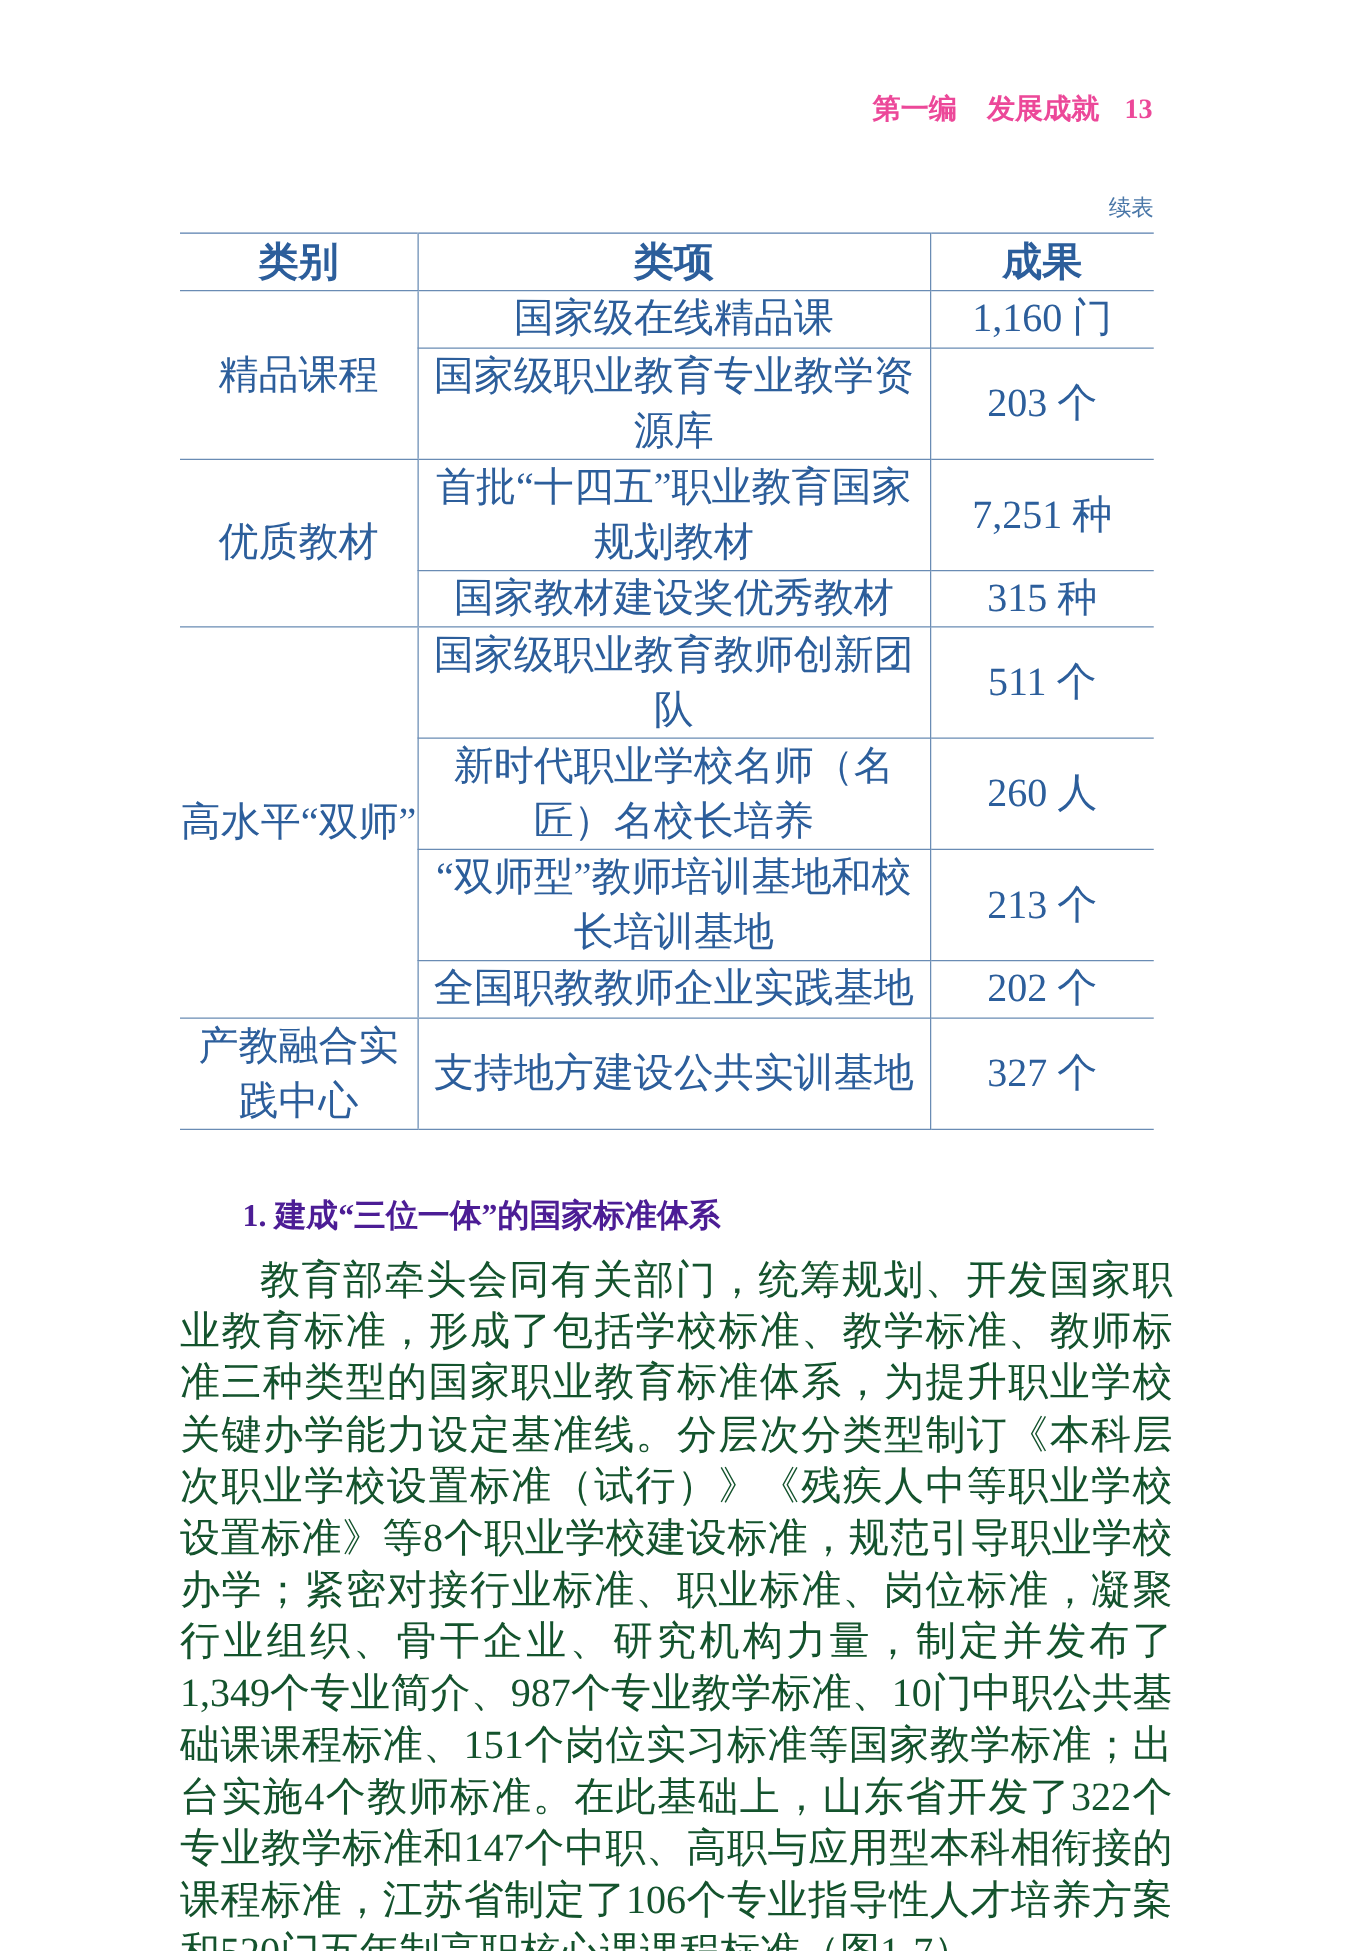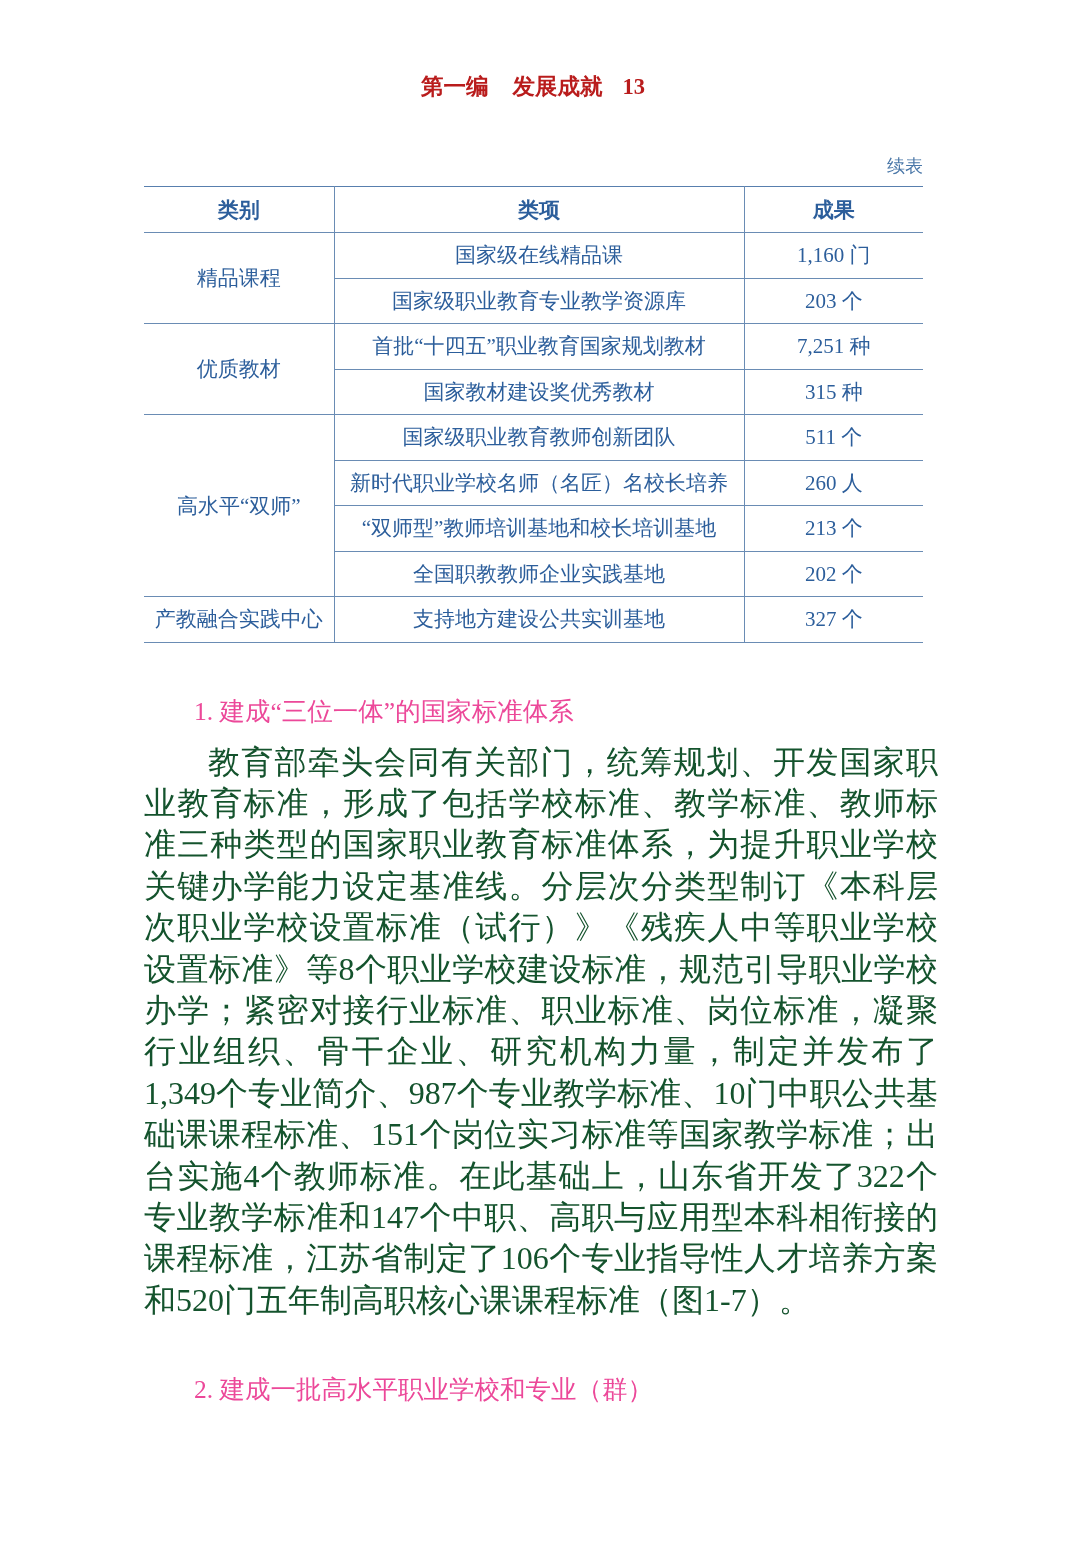--- a/index.html
+++ b/index.html
@@ -10,23 +10,23 @@
   }
   .page {
     box-sizing: border-box;
     width: 1080px; height: 1561px;
     padding: 72px 142px 0 144px;
     overflow: hidden;
     background: #ffffff;
   }
   
   .running-header {
-    text-align: center;
+    text-align: right;
     padding-right: 16px;
-    color: #b91c1c;
+    color: #ec4899;
     font-size: 22.5px;
     line-height: 30px;
     font-weight: bold;
     font-family: "Liberation Serif", "DejaVu Serif", serif;
   }
   .running-header .gap1 { margin-left: 24px; }
   .running-header .gap2 { margin-left: 20px; }
   
   .continued-label {
     width: 779px;
@@ -37,21 +37,21 @@
     margin-top: 50px;
   }
   
   table.ach {
     width: 779px;
     table-layout: fixed;
     border-collapse: collapse;
     border-top: 1.5px solid #587fae;
     border-bottom: 1.5px solid #587fae;
     color: #2c5e9b;
-    font-size: 21px;
+    font-size: 32px;
     margin-top: 6px;
   }
   .ach th, .ach td {
     border-bottom: 1.5px solid #6a8cb4;
     text-align: center;
     vertical-align: middle;
     padding: 0;
     font-weight: normal;
   }
   .ach thead tr { height: 46px; }
@@ -59,22 +59,22 @@
   .ach thead th { font-weight: bold; }
   .ach .mid {
     border-left: 1.5px solid #6a8cb4;
     border-right: 1.5px solid #6a8cb4;
     margin-left: 16px;
   }
   
   .section { margin-top: 52px; }
   .section-heading {
     font-size: 25.5px;
-    font-weight: normal;
-    color: #ec4899;
+    font-weight: bold;
+    color: #4c1d95;
     padding-left: 50px;
     line-height: 33px;
   }
   .para {
     margin: 14px 0 0 0;
     font-size: 32px;
     line-height: 41.4px;
     text-align: justify;
     text-indent: 2em;
     color: #14532d;

